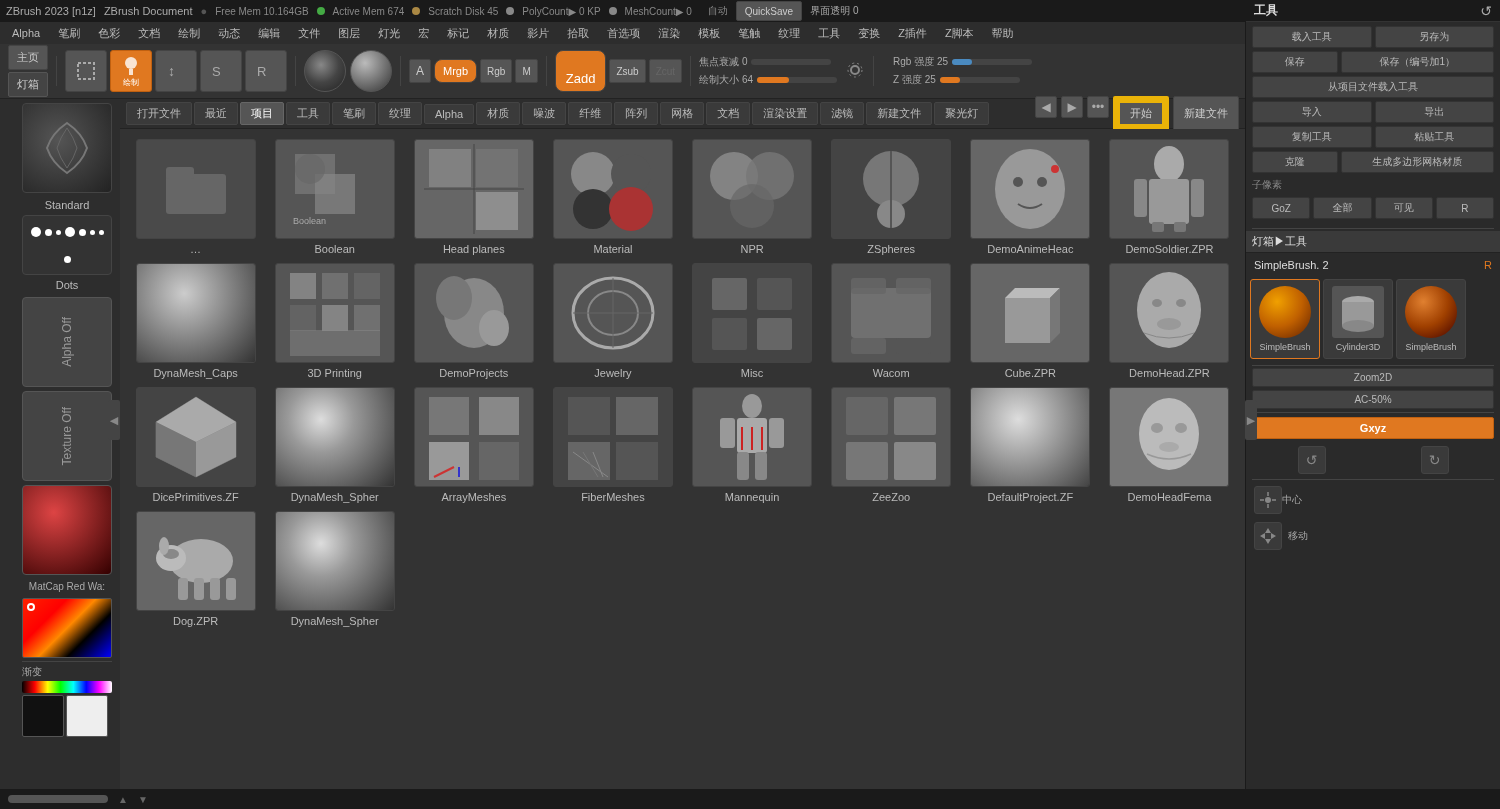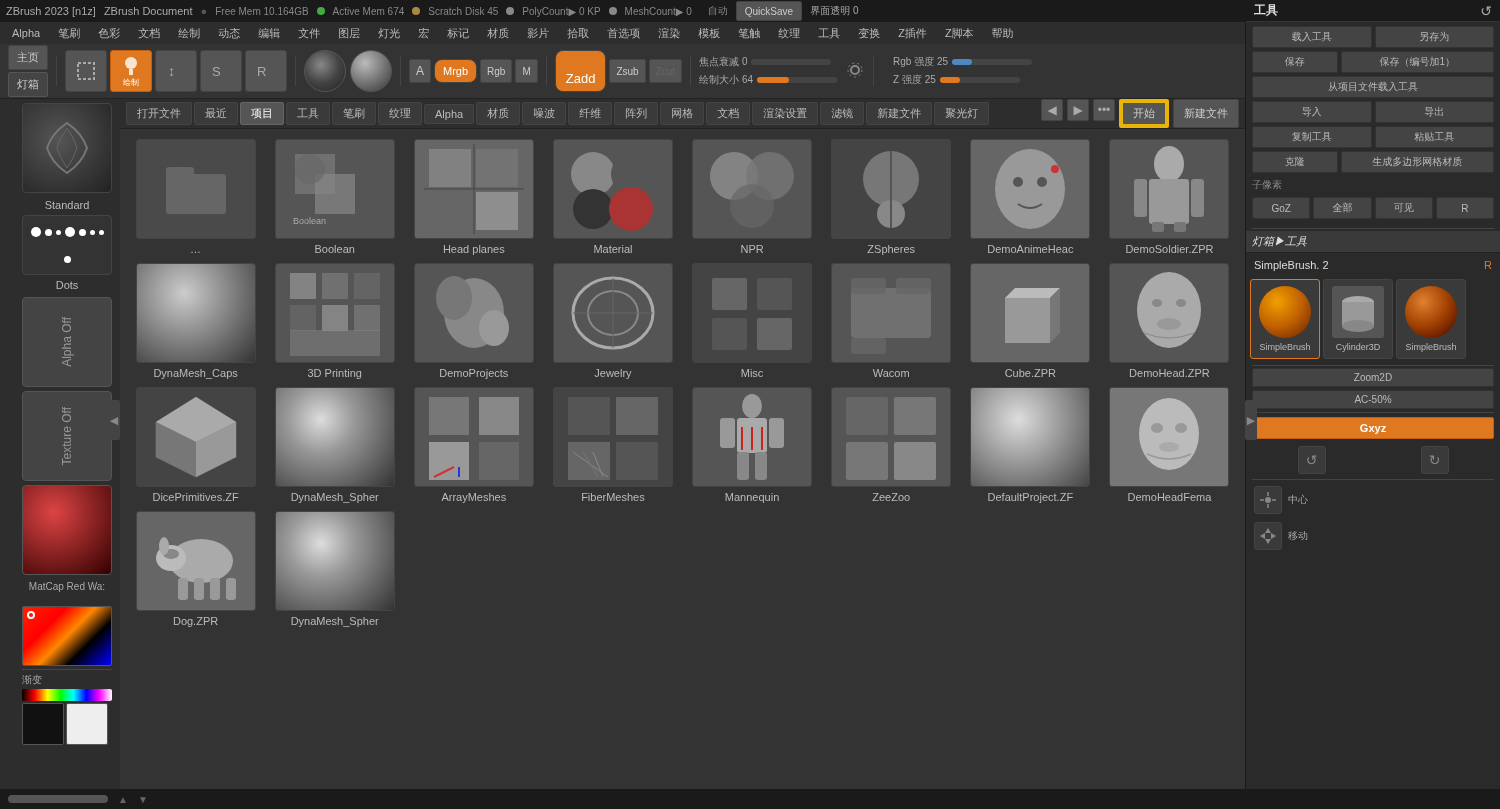--- a/index.html
+++ b/index.html
@@ -171,21 +171,21 @@
     .matcap-preview {
       width: 90px; height: 90px;
       margin: 4px auto;
       background: radial-gradient(circle at 35% 30%, #dd4444, #882222, #330000);
       border: 1px solid #555;
       border-radius: 4px;
     }
     .matcap-label { text-align: center; color: #aaa; font-size: 10px; padding: 2px; }
 
     .color-picker-area {
-      margin: 12px auto;
+      margin: 4px auto;
       width: 90px;
     }
     .color-swatch-row { display: flex; gap: 2px; margin-bottom: 2px; }
     .black-swatch { width: 42px; height: 42px; background: #111; border: 1px solid #555; border-radius: 2px; }
     .white-swatch { width: 42px; height: 42px; background: #eee; border: 1px solid #555; border-radius: 2px; }
     .gradient-label { font-size: 10px; color: #aaa; margin-bottom: 2px; }
     .gradient-bar {
       width: 90px; height: 12px;
       background: linear-gradient(to right, #000, #f00, #ff0, #0f0, #0ff, #00f, #f0f, #fff);
       border-radius: 2px;
@@ -224,21 +224,21 @@
       border: 1px solid #444;
       color: #bbb;
       font-size: 11px;
       cursor: pointer;
       border-radius: 2px;
     }
     .tab-btn.active { background: #555; color: #fff; border-color: #666; }
     .tab-right-btns { margin-left: auto; display: flex; gap: 4px; }
     .nav-btn { background: #555; border: 1px solid #444; color: #aaa; width: 22px; height: 22px; 
                display: flex; align-items: center; justify-content: center; cursor: pointer; border-radius: 2px; font-size: 12px; }
-    .start-btn { padding: 3px 10px; background: #555; border: 4px solid #eab308; color: #ccc; font-size: 11px; cursor: pointer; border-radius: 2px; }
+    .start-btn { padding: 3px 10px; background: #555; border: 7px solid #eab308; color: #ccc; font-size: 11px; cursor: pointer; border-radius: 2px; }
     .new-btn { padding: 3px 10px; background: #555; border: 1px solid #444; color: #ccc; font-size: 11px; cursor: pointer; border-radius: 2px; }
 
     
     #main-content {
       position: absolute;
       left: 120px; top: 129px;
       right: 255px;
       bottom: 20px;
       background: #333;
       overflow-y: auto;
@@ -296,21 +296,20 @@
     .r-btn.wide { flex: 2; }
     .r-btn-label { color: #888; font-size: 10px; padding: 2px 0; }
 
     .tool-section-title {
       background: #3a3a3a;
       color: #ddd;
       padding: 3px 6px;
       font-size: 11px;
       border-bottom: 1px solid #222;
       margin: 2px 0;
-      font-style: italic;
     }
 
     .brush-grid { display: flex; flex-wrap: wrap; gap: 3px; padding: 4px; }
     .brush-item {
       width: 70px; height: 80px;
       background: #3a3a3a;
       border: 1px solid #444;
       border-radius: 3px;
       display: flex; flex-direction: column;
       align-items: center; justify-content: center;
@@ -1047,21 +1046,21 @@
 
   <div class="goz-btn">Gxyz</div>
 
   <div class="icon-row">
     <div class="icon-btn">↺</div>
     <div class="icon-btn">↻</div>
   </div>
 
   <div class="separator-h" style="margin:2px 6px;"></div>
 
-  <div style="padding:4px 8px;display:flex;align-items:center;gap:6px;">
+  <div style="padding:4px 8px;display:flex;align-items:center;gap:0;">
     <div class="icon-btn">
       <svg width="18" height="18" viewBox="0 0 18 18">
         <circle cx="9" cy="9" r="3" fill="#888"></circle>
         <line x1="9" y1="1" x2="9" y2="5" stroke="#888" stroke-width="1.5"></line>
         <line x1="9" y1="13" x2="9" y2="17" stroke="#888" stroke-width="1.5"></line>
         <line x1="1" y1="9" x2="5" y2="9" stroke="#888" stroke-width="1.5"></line>
         <line x1="13" y1="9" x2="17" y2="9" stroke="#888" stroke-width="1.5"></line>
       </svg>
     </div>
     <span style="color:#aaa;font-size:10px;">中心</span>

